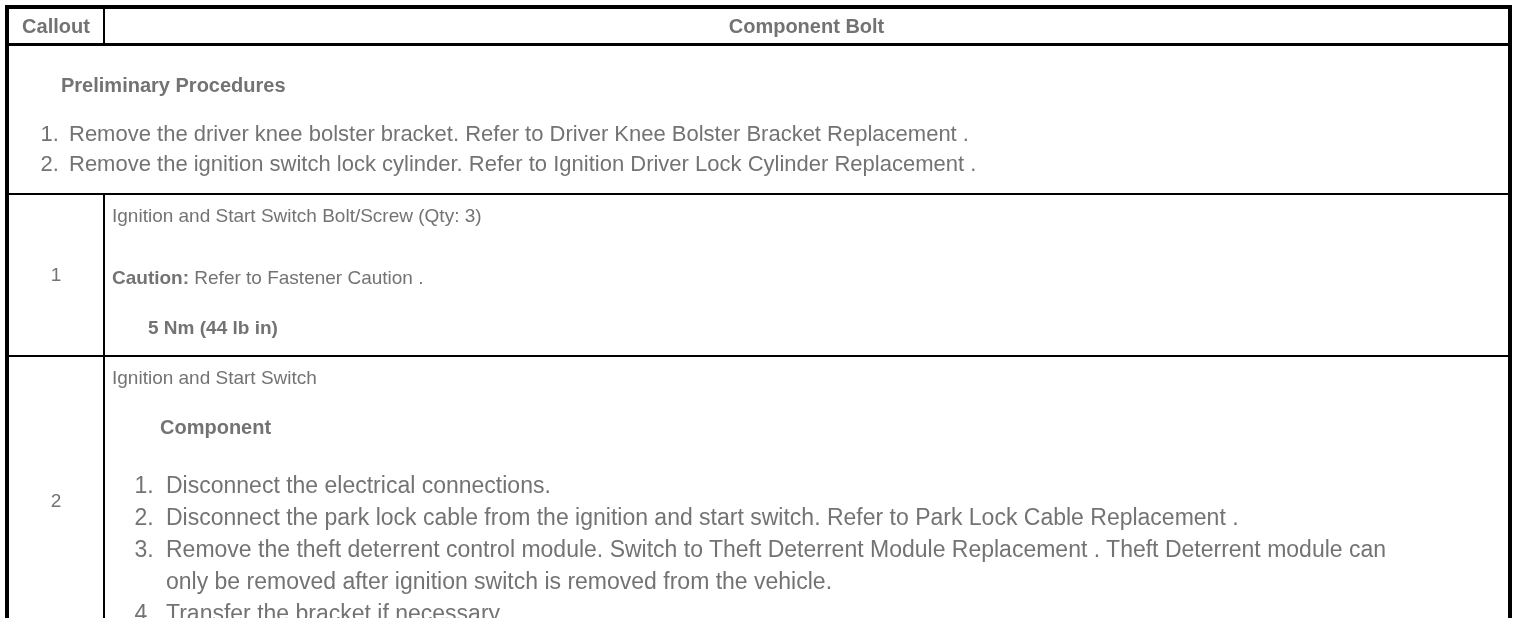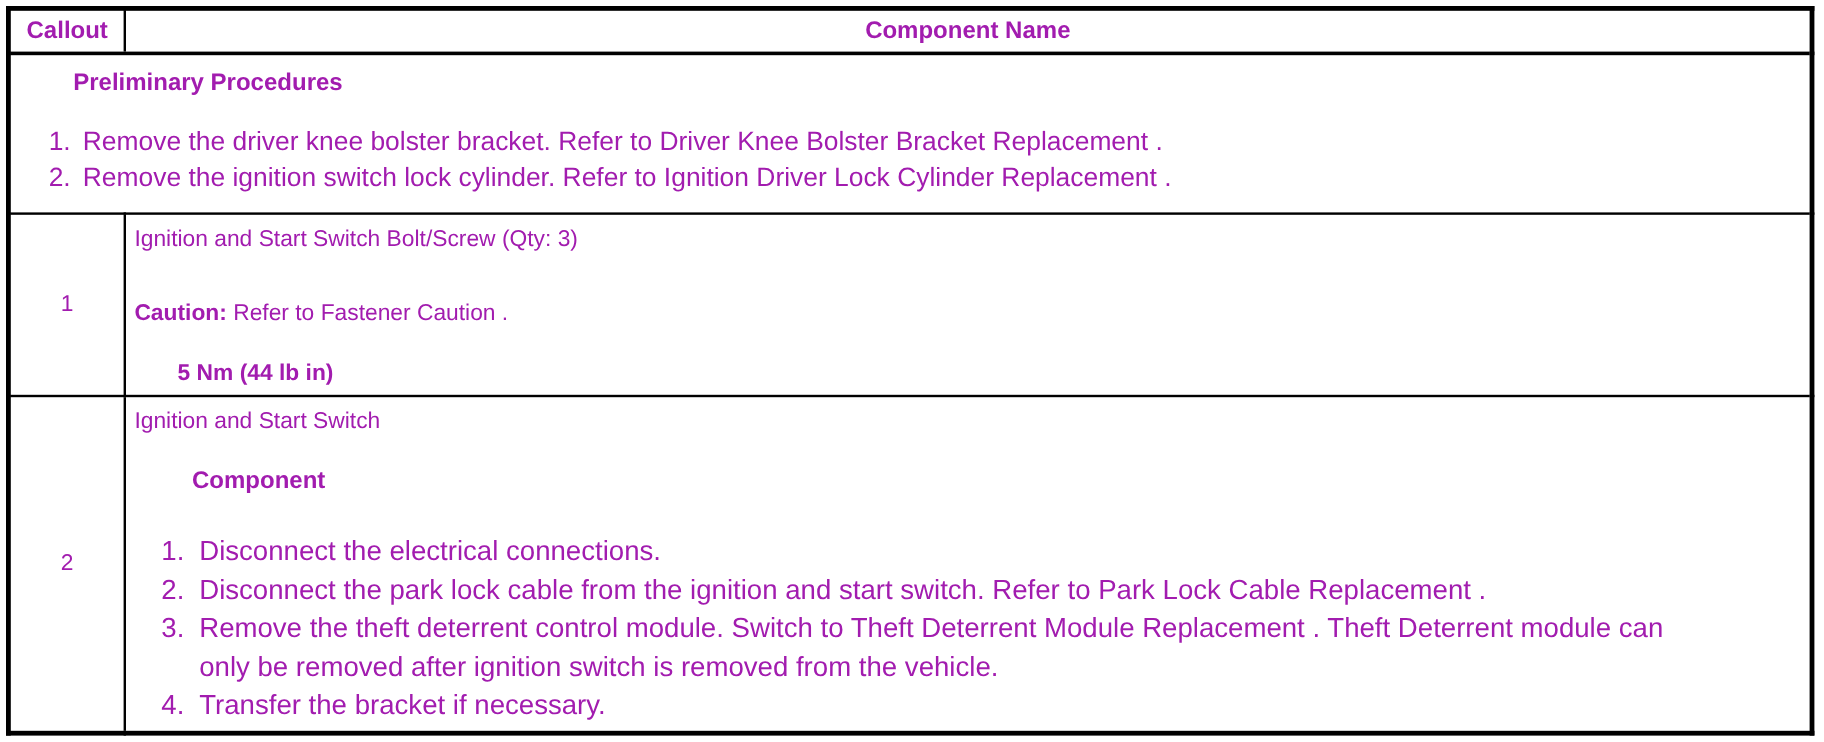--- a/index.html
+++ b/index.html
@@ -24,46 +24,46 @@
     border-collapse: collapse;
     table-layout: fixed;
     background: #ffffff;
     border: 4px solid #000000;
   }
   .callout-table th,
   .callout-table td {
     border: 2px solid #000000;
     padding: 0;
     font-size: 19px;
-    color: #a21caf;
+    color: #737373;
   }
   .callout-table th {
     border-bottom: 3px solid #000000;
     font-size: 20px;
     font-weight: bold;
     text-align: center;
     height: 34px;
     vertical-align: middle;
     padding: 0 4px;
   }
   .col-callout { width: 97px; }
 
   td.cell-callout {
     text-align: center;
     vertical-align: middle;
     font-size: 19px;
   }
   td.cell-component {
     vertical-align: top;
-    padding: 0 8px 0 7px;
+    padding: 0 8px 10px 7px;
   }
   td.cell-prelim {
     vertical-align: top;
     height: 131px;
-    padding: 0 8px 0 0;
+    padding: 16px 8px 0 0;
   }
   .prelim-title {
     margin: 12px 0 0 52px;
     font-size: 20px;
     font-weight: bold;
     line-height: 22px;
   }
   .prelim-list {
     margin: 23px 0 0 0;
     padding: 0 0 0 56px;
@@ -103,21 +103,21 @@
 
 <div class="page">
   <table class="callout-table">
     <colgroup>
       <col class="col-callout">
       <col>
     </colgroup>
     <thead>
       <tr>
         <th>Callout</th>
-        <th>Component Name</th>
+        <th>Component Bolt</th>
       </tr>
     </thead>
     <tbody>
       <tr>
         <td class="cell-prelim" colspan="2">
           <div class="prelim-title">Preliminary Procedures</div>
           <ol class="prelim-list">
             <li>Remove the driver knee bolster bracket. Refer to Driver Knee Bolster Bracket Replacement .</li>
             <li>Remove the ignition switch lock cylinder. Refer to Ignition Driver Lock Cylinder Replacement .</li>
           </ol>

